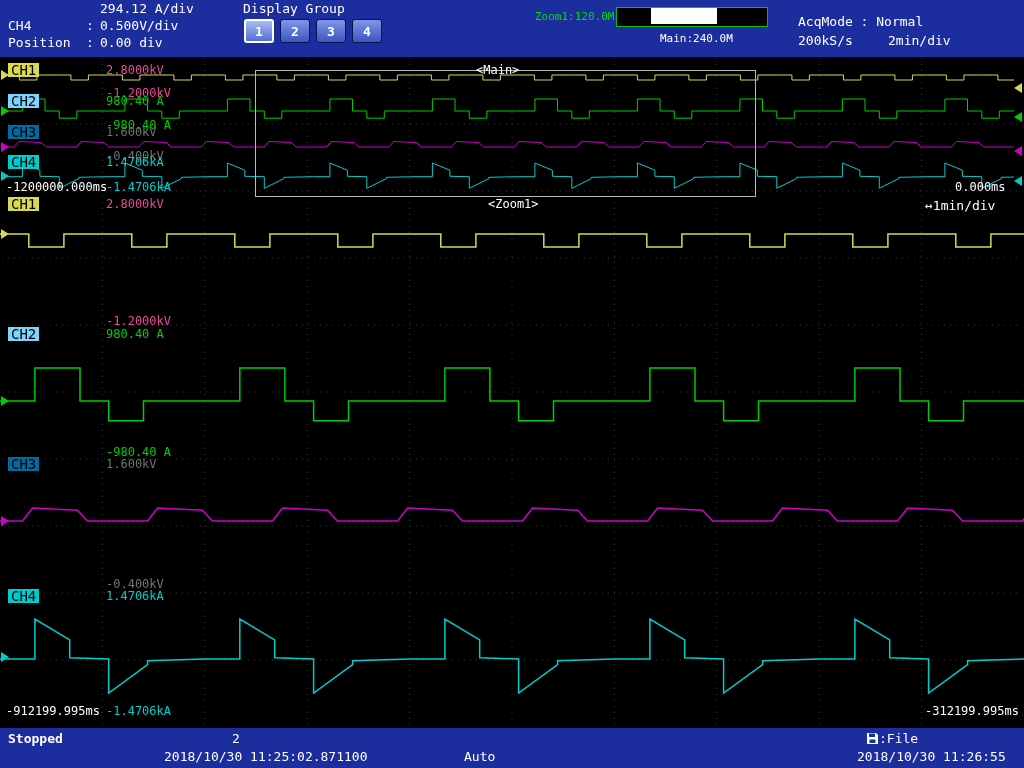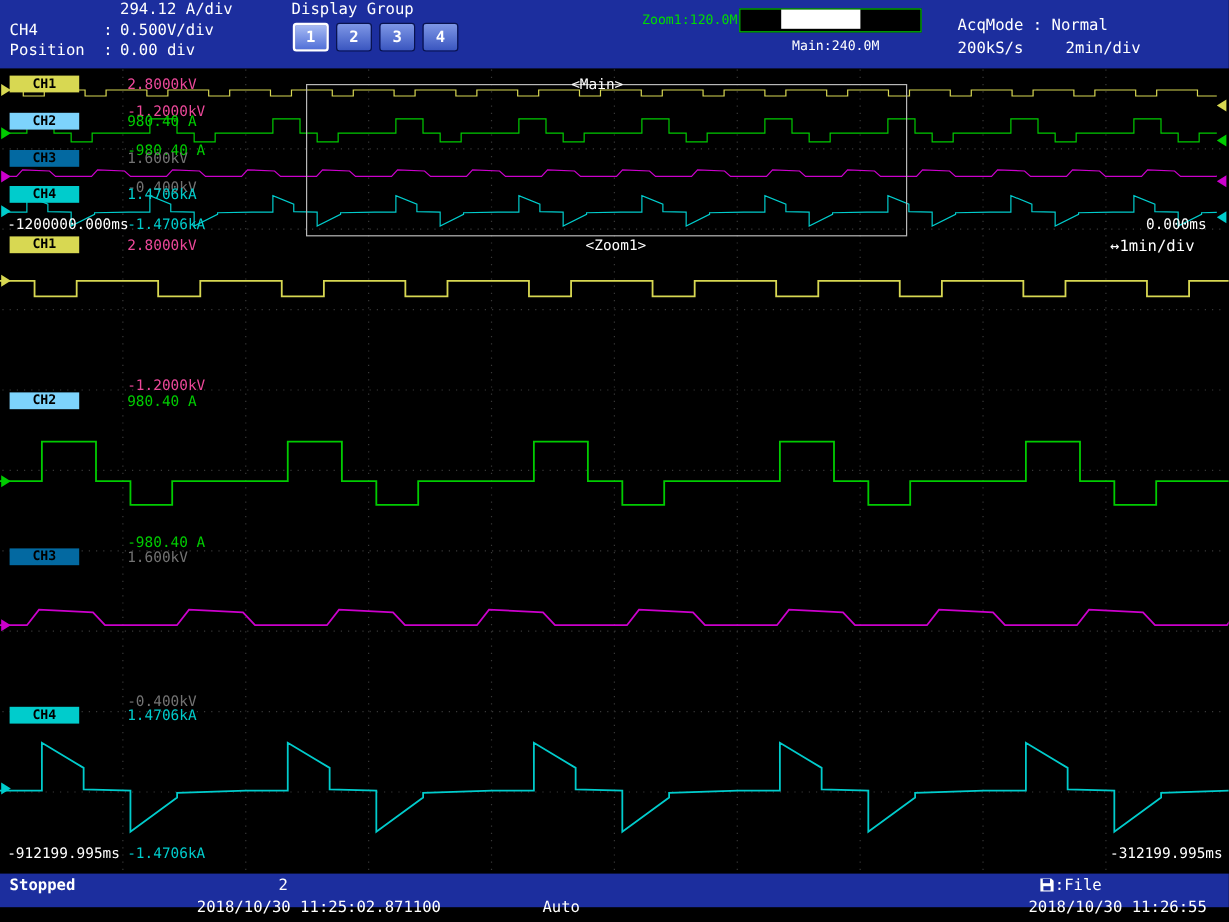--- a/index.html
+++ b/index.html
@@ -1,24 +1,24 @@
 <!DOCTYPE html>
 <html><head>
 <meta charset="utf-8">
 <style>
   html,body{margin:0;padding:0}
   body{width:1024px;height:768px;background:#000;position:relative;overflow:hidden;
        font-family:"DejaVu Sans Mono","Liberation Mono",monospace;}
   .abs{position:absolute}
   .bar{background:#1c2e9e;color:#fff;z-index:3}
   #header{left:0;top:0;width:1024px;height:57px;font-size:13px}
-  #footer{left:0;top:728px;width:1024px;height:28px;font-size:13px}
+  #footer{left:0;top:728px;width:1024px;height:40px;font-size:13px}
   #scope-svg{left:0;top:0;z-index:1}
   .ov{z-index:2;white-space:pre}
-  .chip{font-size:11px;font-weight:bold;color:#000;padding:0 19px;line-height:14px}
+  .chip{font-size:14px;font-weight:normal;color:#000;padding:0 3px;line-height:14px}
   .chip.ch1{background:#d8d852}.chip.ch2{background:#7dd3fc}.chip.ch3{background:#0369a1}.chip.ch4{background:#00cccc}
   .val{font-size:12px}
   .ch1c{color:#ec4899}.ch2c{color:#00cc00}.ch3c{color:#737373}.ch4c{color:#00cccc}
   .wt{color:#fff;font-size:12px}
   .grn{color:#00dc00}
   .dg-btn{position:absolute;width:30px;height:24px;font:bold 13px "DejaVu Sans Mono",monospace;color:#fff;
           background:linear-gradient(#7e97e6,#3a56c0);border:1px solid #09134f;border-radius:3px;padding:0}
   .dg-btn.active{border:2px solid #fff;background:linear-gradient(#a8bcf4,#5270d8)}
   #zoombar{left:616px;top:7px;width:150px;height:18px;border:1px solid #00c000;background:#000}
   #zoomwin{left:34px;top:0;width:66px;height:16px;background:#fff}
@@ -137,21 +137,21 @@
 <div class="abs ov chip ch4" style="left:8px;top:589px">CH4</div>
 <div class="abs ov val ch4c" style="left:106px;top:589px">1.4706kA</div>
 <div class="abs ov wt" style="left:6px;top:704px">-912199.995ms</div>
 <div class="abs ov val ch4c" style="left:106px;top:704px">-1.4706kA</div>
 <div class="abs ov wt" style="left:925px;top:704px">-312199.995ms</div>
 
 <div id="footer" class="bar abs">
   <div class="abs bold" style="left:8px;top:3px">Stopped</div>
   <div class="abs" style="left:232px;top:3px">2</div>
   <div class="abs" style="left:164px;top:21px">2018/10/30 11:25:02.871100</div>
-  <div class="abs" style="left:452px;top:21px">Auto</div>
+  <div class="abs" style="left:464px;top:21px">Auto</div>
   <div class="abs" style="left:866px;top:3px">
     <span><svg width="13" height="13" viewBox="0 0 13 13" style="vertical-align:-2px">
           <path d="M1 1 h9 l2 2 v9 h-11 z" fill="#fff"></path>
           <rect x="3" y="1.5" width="6" height="3.5" fill="#1c2e9e"></rect>
           <rect x="3.5" y="7.5" width="6" height="3.5" fill="#1c2e9e"></rect>
         </svg></span><span>:File</span>
   </div>
   <div class="abs" style="left:857px;top:21px">2018/10/30 11:26:55</div>
 </div>
 

